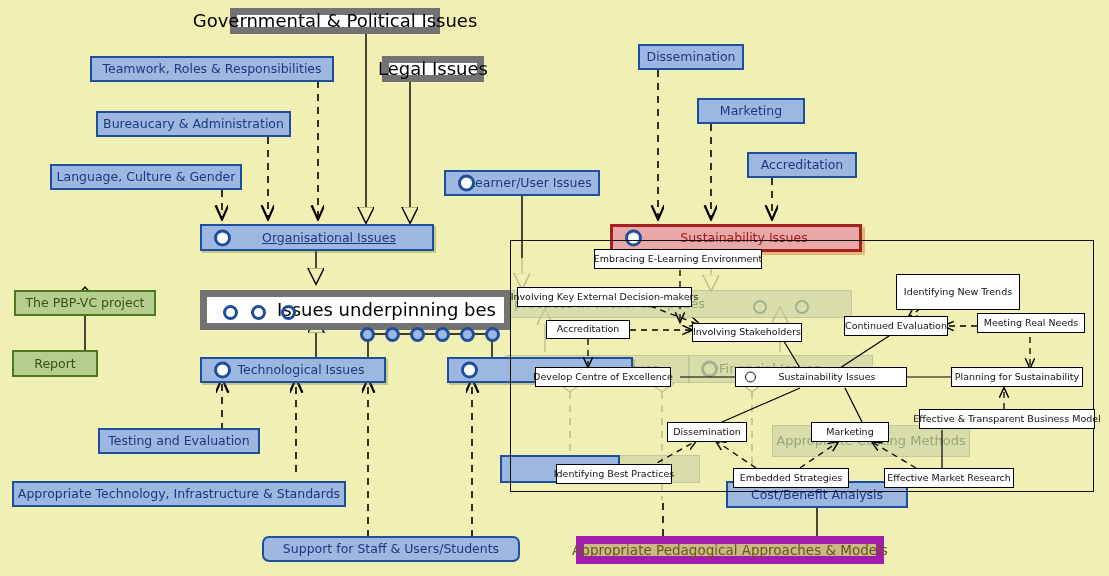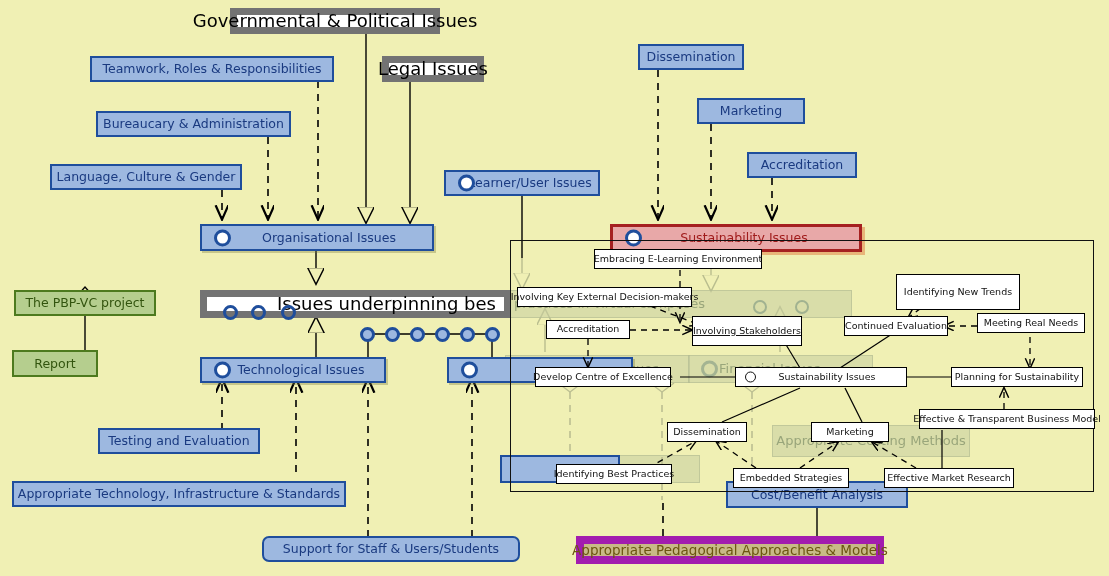--- a/index.html
+++ b/index.html
@@ -178,28 +178,28 @@
   </div>
   <div class="node blue" style="left:747px;top:152px;width:110px;height:26px;">
     <span class="lbl">Accreditation</span>
   </div>
   <div class="node blue" style="left:444px;top:170px;width:156px;height:26px;">
     <span class="cmark"></span>
     <span class="lbl" style="margin-left:16px;">Learner/User Issues</span>
   </div>
   <div class="node blue shadow" style="left:200px;top:224px;width:234px;height:27px;">
     <span class="cmark"></span>
-    <span class="lbl" style="margin-left:24px;">Organisational Issues</span>
+    <span class="lbl" style="margin-left:24px;text-decoration:underline;">Organisational Issues</span>
   </div>
   <div class="node red" style="left:610px;top:224px;width:252px;height:28px;">
     <span class="cmark"></span>
     <span class="lbl" style="margin-left:16px;">Sustainability Issues</span>
   </div>
 
-  <div class="node white" style="left:200px;top:290px;width:311px;height:28px;justify-content:flex-end;padding-right:8px;">
+  <div class="node white" style="left:200px;top:290px;width:311px;height:40px;justify-content:flex-end;padding-right:8px;">
     <span style="position:absolute;left:16px;top:8px;width:9px;height:9px;border-radius:50%;border:3px solid #1f4e9c;"></span>
     <span style="position:absolute;left:44px;top:8px;width:9px;height:9px;border-radius:50%;border:3px solid #1f4e9c;"></span>
     <span style="position:absolute;left:74px;top:8px;width:9px;height:9px;border-radius:50%;border:3px solid #1f4e9c;"></span>
     <span class="lbl">Issues underpinning bes</span>
   </div>
 
   <div class="node blue shadow" style="left:200px;top:357px;width:186px;height:26px;">
     <span class="cmark"></span>
     <span class="lbl" style="margin-left:16px;">Technological Issues</span>
   </div>
@@ -279,21 +279,21 @@
 
   <div class="node small" style="left:594px;top:249px;width:168px;height:20px;">
     <span class="lbl">Embracing E-Learning Environment</span>
   </div>
   <div class="node small" style="left:517px;top:287px;width:175px;height:20px;">
     <span class="lbl">Involving Key External Decision-makers</span>
   </div>
   <div class="node small" style="left:546px;top:320px;width:84px;height:19px;">
     <span class="lbl">Accreditation</span>
   </div>
-  <div class="node small" style="left:692px;top:316px;width:110px;height:30px;text-decoration:underline;">
+  <div class="node small" style="left:692px;top:323px;width:110px;height:19px;">
     <span class="lbl">Involving Stakeholders</span>
   </div>
   <div class="node small" style="left:896px;top:274px;width:124px;height:36px;">
     <span class="lbl">Identifying New Trends</span>
   </div>
   <div class="node small" style="left:844px;top:316px;width:104px;height:20px;">
     <span class="lbl">Continued Evaluation</span>
   </div>
   <div class="node small" style="left:977px;top:313px;width:108px;height:20px;">
     <span class="lbl">Meeting Real Needs</span>

